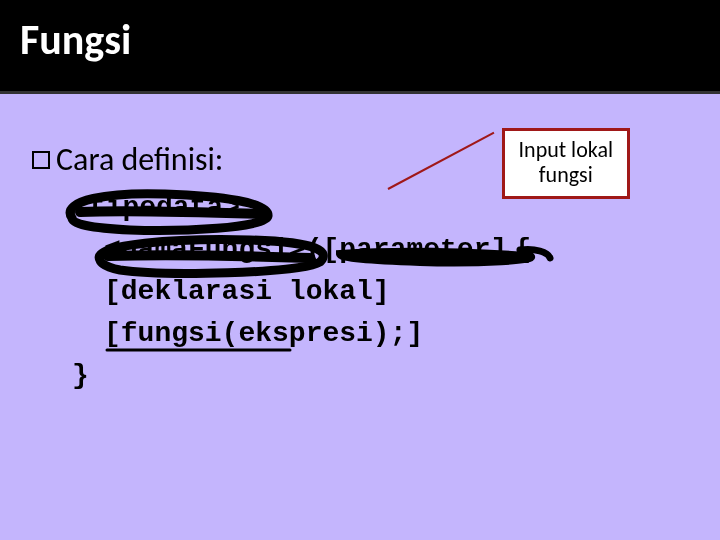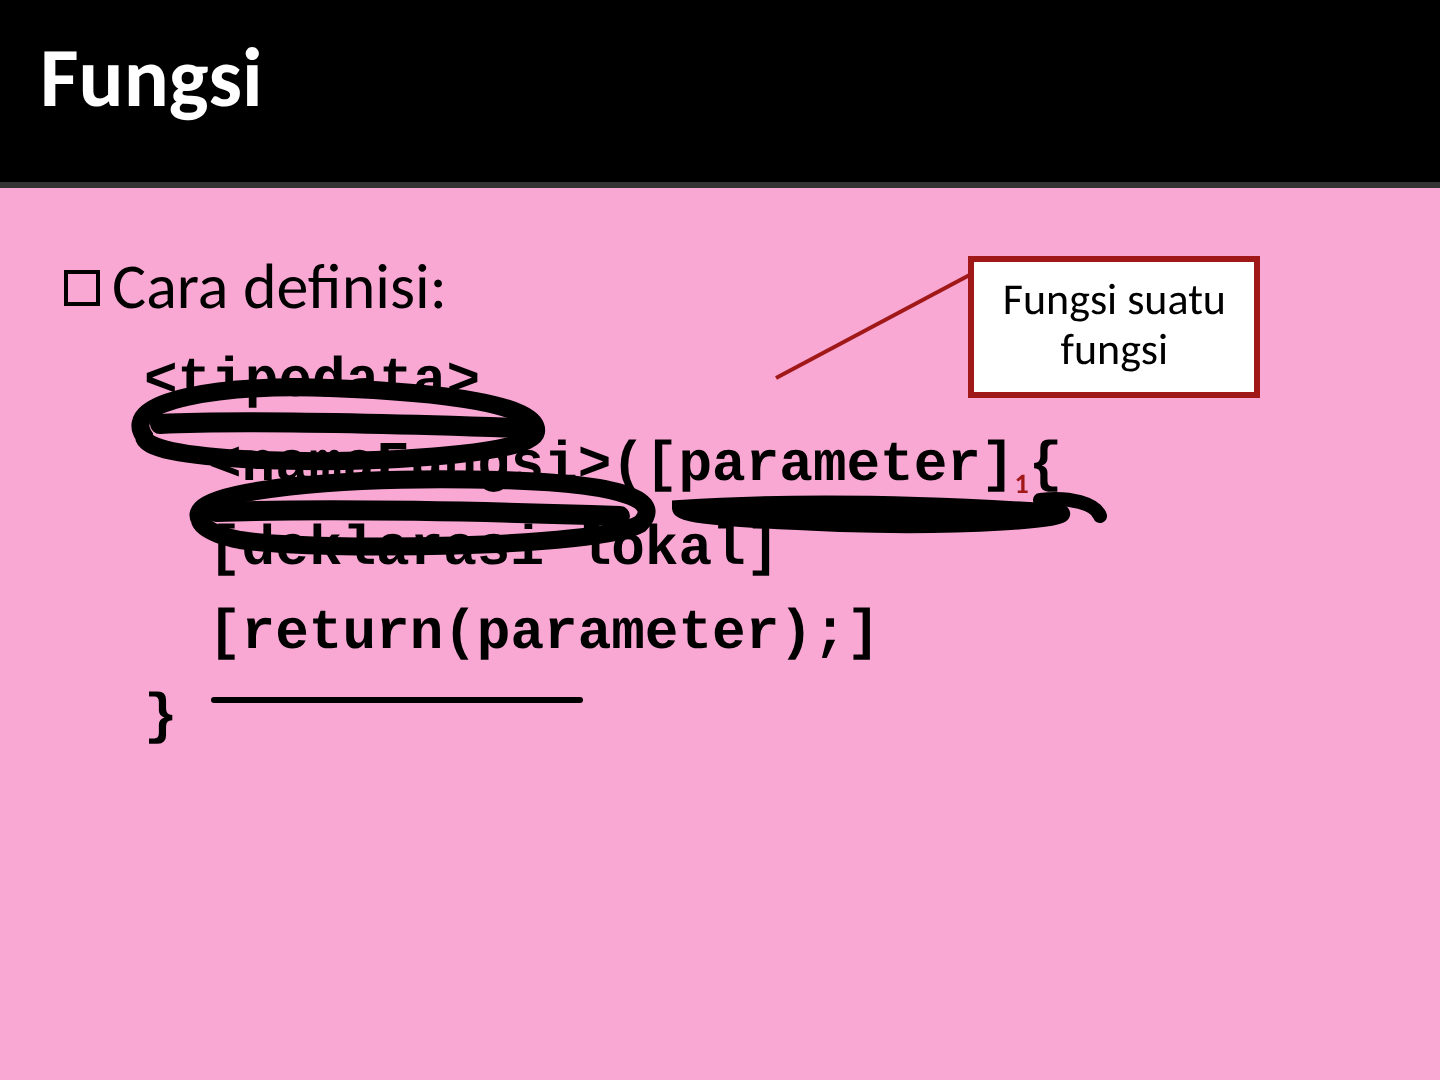--- a/index.html
+++ b/index.html
@@ -7,21 +7,21 @@
     width: 720px;
     height: 540px;
     background: #000;
     font-family: Georgia, 'Times New Roman', serif;
     overflow: hidden;
     position: relative;
   }
   .slide {
     width: 100%;
     height: 100%;
-    background: #f9a8d4;
+    background: #c4b5fd;
     position: relative;
   }
   .title-bar {
     background: #000;
     color: #fff;
     padding: 14px 20px 26px 20px;
     font-size: 42px;
     font-weight: bold;
     font-family: Calibri, Arial, sans-serif;
     border-bottom: 3px solid #333;
@@ -30,20 +30,21 @@
     position: relative;
     padding: 30px 20px 20px 32px;
     color: #000;
   }
   .bullet-line {
     display: flex;
     align-items: center;
     font-family: Calibri, Arial, sans-serif;
     font-size: 32px;
     margin-bottom: 8px;
+    margin-top: 16px;
   }
   .bullet-box {
     display: inline-block;
     width: 18px;
     height: 18px;
     border: 2px solid #000;
     margin-right: 6px;
     flex-shrink: 0;
   }
   .code-block {
@@ -106,28 +107,28 @@
 
     <div class="bullet-line">
       <span class="bullet-box"></span>
       <span>Cara definisi:</span>
     </div>
 
     <div class="code-block">
       <div class="code-line"><span>&lt;tipedata&gt;</span></div>
       <div class="code-line indent1"><span>&lt;namaFungsi&gt;([parameter]</span><span class="subscript">1</span><span class="brace">{</span></div>
       <div class="code-line indent1"><span>[deklarasi lokal]</span></div>
-      <div class="code-line indent1"><span>[return(parameter);]</span></div>
+      <div class="code-line indent1"><span>[fungsi(ekspresi);]</span></div>
       <div class="code-line"><span>}</span></div>
     </div>
 
   </div>
 
   <div class="callout-box">
-    <div>Fungsi suatu</div>
+    <div>Input lokal</div>
     <div>fungsi</div>
   </div>
   <div class="callout-line"></div>
 
   <svg class="scribble" style="top:0;left:0" width="720" height="540">
 
     <path d="M 72 218 C 60 200, 110 192, 165 194 C 220 196, 270 202, 268 216 C 266 228, 180 232, 130 230 C 90 228, 72 224, 72 218 Z" fill="none" stroke="#000" stroke-width="9" stroke-linecap="round"></path>
 
     <path d="M 80 212 C 120 210, 200 212, 260 214" fill="none" stroke="#000" stroke-width="10" stroke-linecap="round"></path>
 

